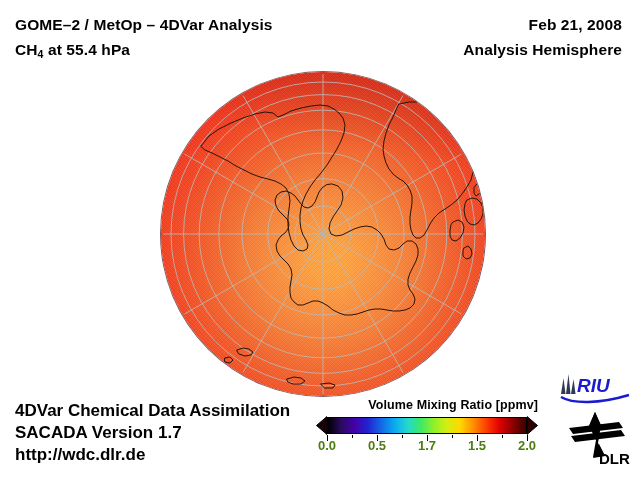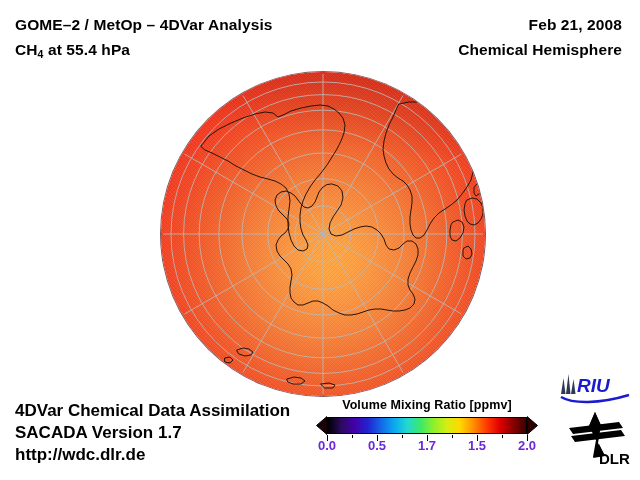--- a/index.html
+++ b/index.html
@@ -67,59 +67,59 @@
   .coast{fill:none;stroke:#2a1208;stroke-width:1;stroke-linejoin:round;stroke-linecap:round;}
   .polemark{fill:none;stroke:#b0b0b0;stroke-width:1;}
 
   
   .foot{position:absolute;left:15px;top:400px;}
   .foot div{font-size:17px;font-weight:bold;color:#000;line-height:22px;white-space:nowrap;}
 
   
   #cbar-block{position:absolute;left:316px;top:398px;width:222px;}
   #cbar-title{
-    font-size:12.5px;font-weight:bold;color:#000;text-align:center;
+    font-size:12.5px;font-weight:bold;color:#000;text-align:right;
     white-space:nowrap;margin-bottom:4px;letter-spacing:.1px;
   }
   #cbar-row{position:relative;height:19px;}
   .cb-arrow{position:absolute;top:0;width:11px;height:19px;}
   .cb-arrow.left{left:0;}
   .cb-arrow.right{right:0;}
   #cbar-bar{
     position:absolute;left:11px;right:11px;top:1px;height:17px;
     border:1px solid #000;box-sizing:border-box;
   }
   #cbar-grad{position:absolute;inset:0;}
   #cbar-ticks{position:absolute;left:11px;right:11px;top:19px;height:6px;}
   #cbar-ticks i{position:absolute;top:0;width:1px;background:#000;}
   #cbar-ticks i.maj{height:6px;}
   #cbar-ticks i.min{height:3px;}
   #cbar-labels{position:relative;height:18px;margin-top:3px;}
   #cbar-labels span{
-    position:absolute;top:0;font-size:13px;font-weight:bold;color:#6d28d9;
+    position:absolute;top:0;font-size:13px;font-weight:bold;color:#4d7c0f;
     transform:translateX(-50%);white-space:nowrap;
   }
 
   
   #riu-logo{position:absolute;left:559px;top:372px;width:72px;height:34px;}
   #dlr-logo{position:absolute;left:565px;top:410px;width:70px;height:58px;}
 </style>
 </head>
 <body>
 
 <div id="root">
 
   <div class="hdr-left">
     <div class="hdr-line">GOME–2 / MetOp – 4DVar Analysis</div>
     <div class="hdr-line"><span>CH</span><sub>4</sub><span> at 55.4 hPa</span></div>
   </div>
 
   <div class="hdr-right">
     <div class="hdr-line">Feb 21, 2008</div>
-    <div class="hdr-line">Chemical Hemisphere</div>
+    <div class="hdr-line">Analysis Hemisphere</div>
   </div>
 
   <div id="globe-wrap">
     <div id="globe">
       <div class="base"></div>
       <div class="core"></div>
       <div class="tex"></div>
       <div class="shade"></div>
 
       <svg viewBox="0 0 324 324">

